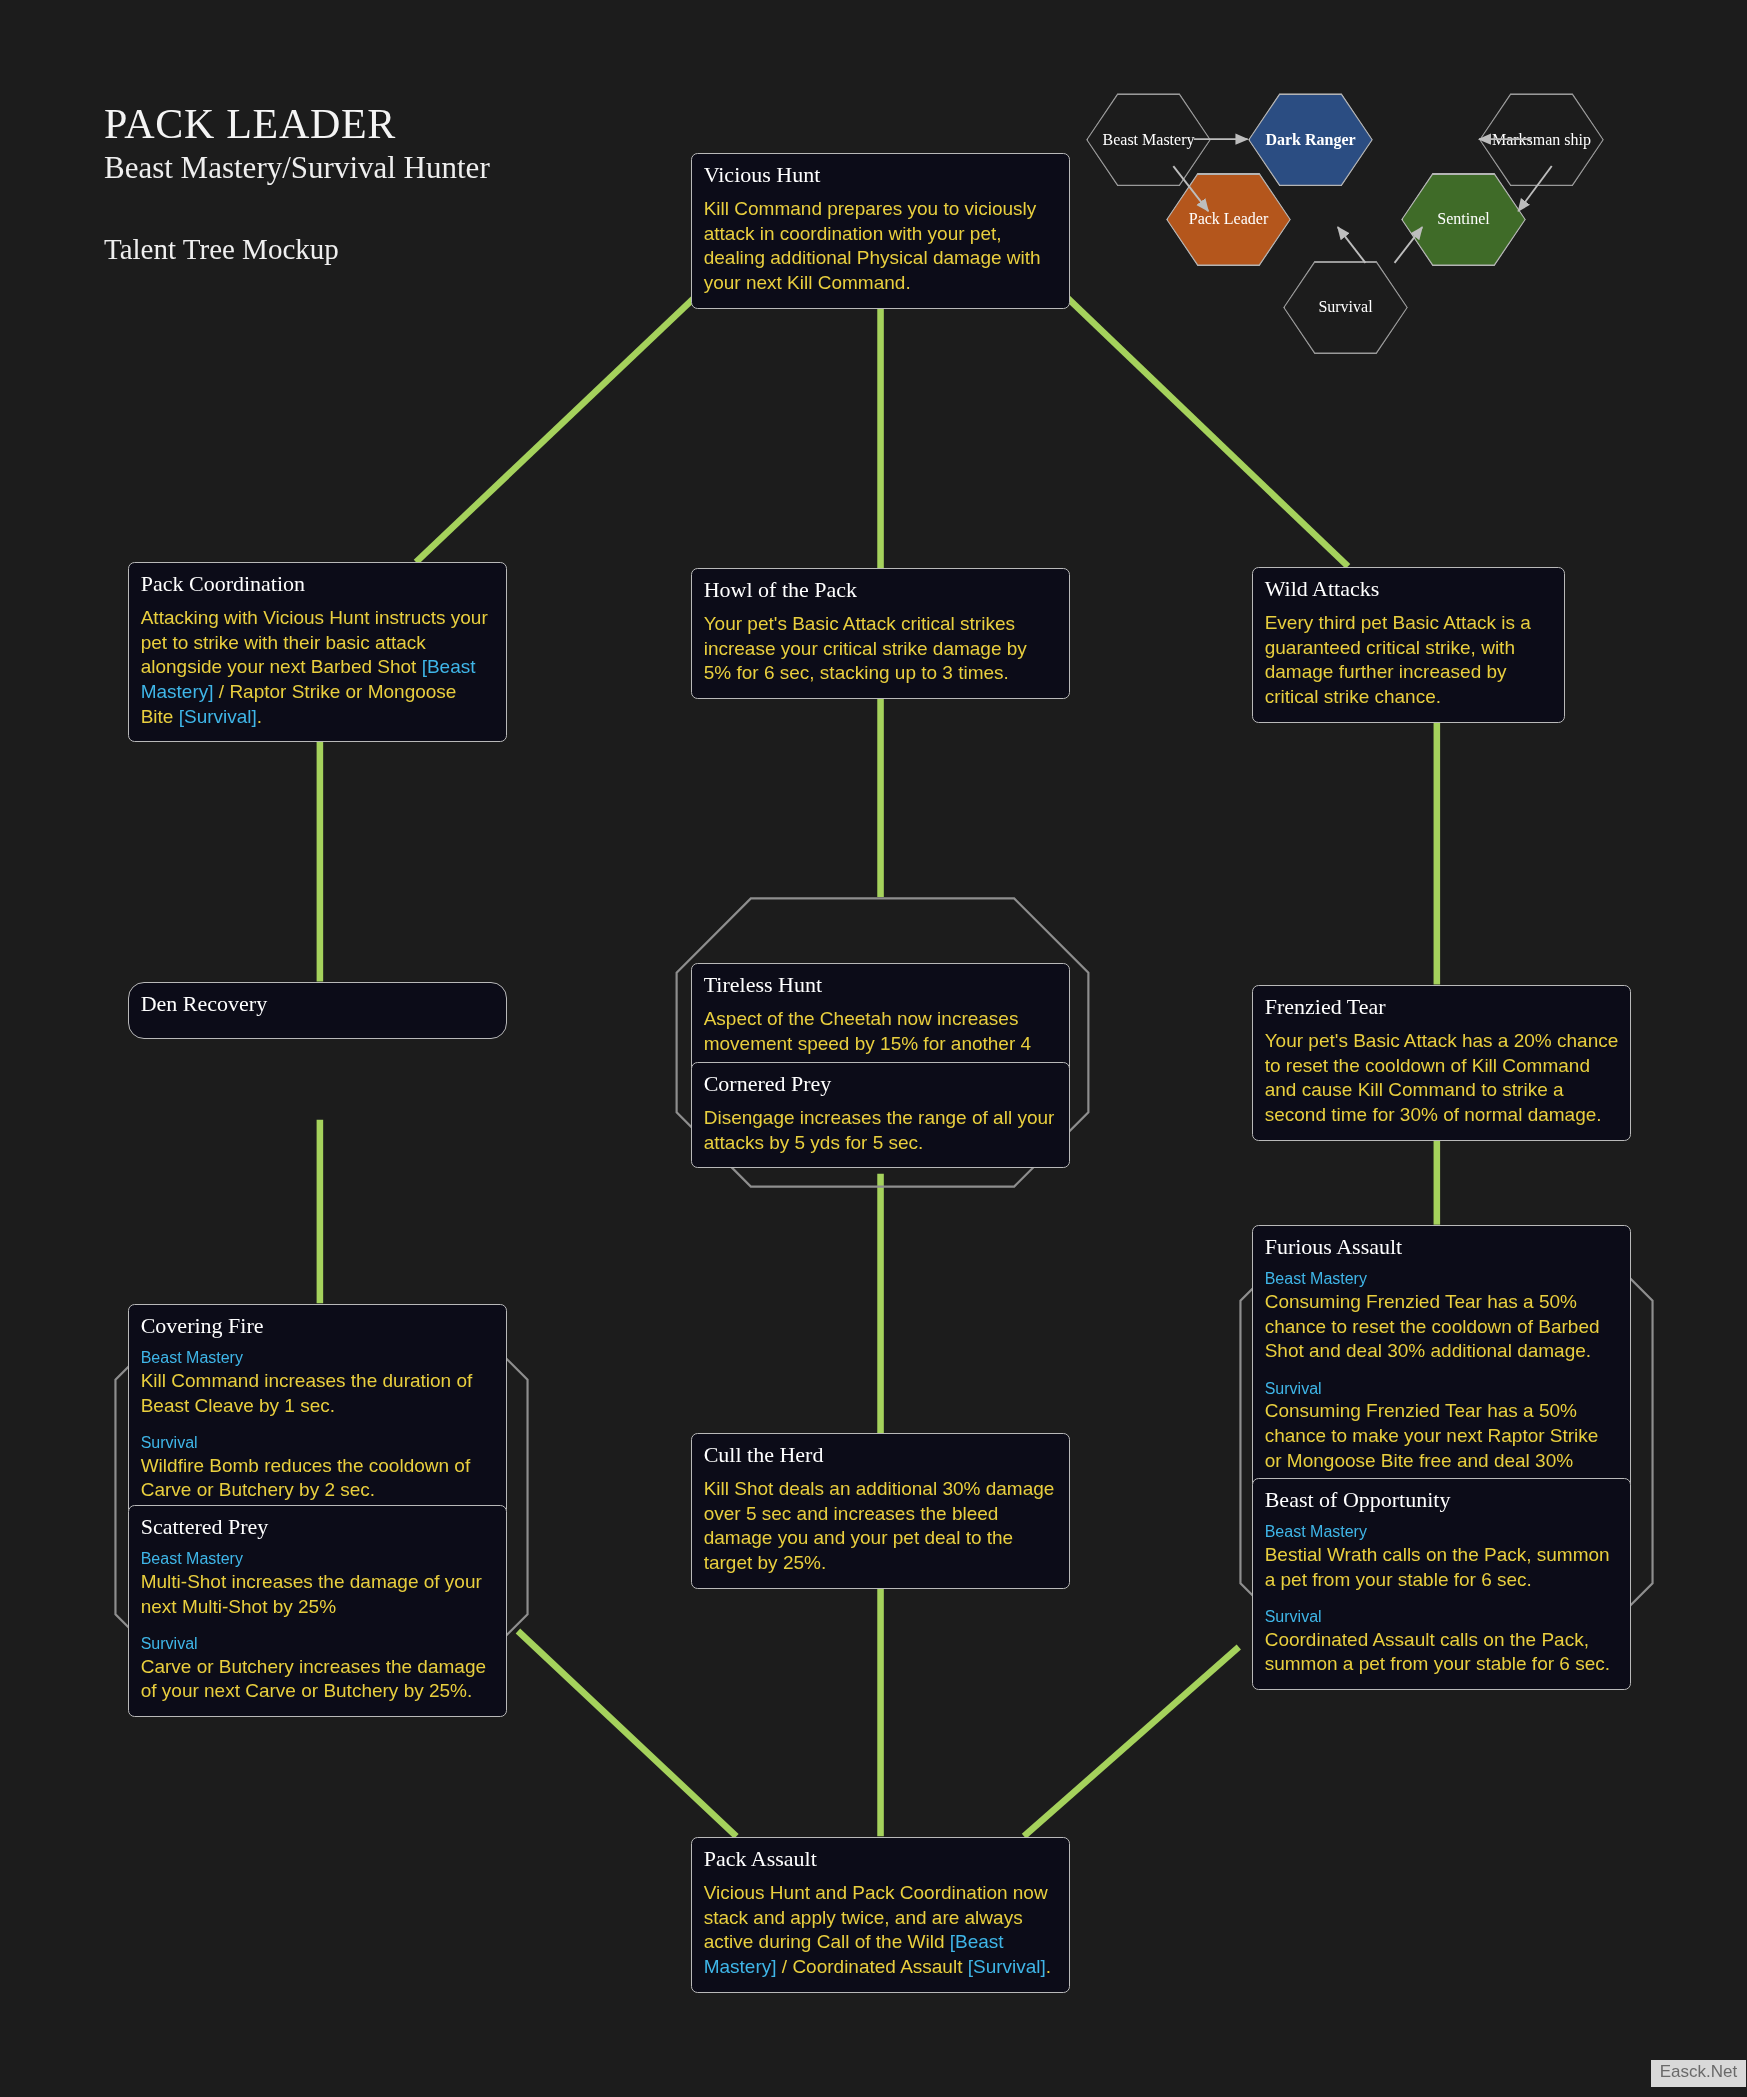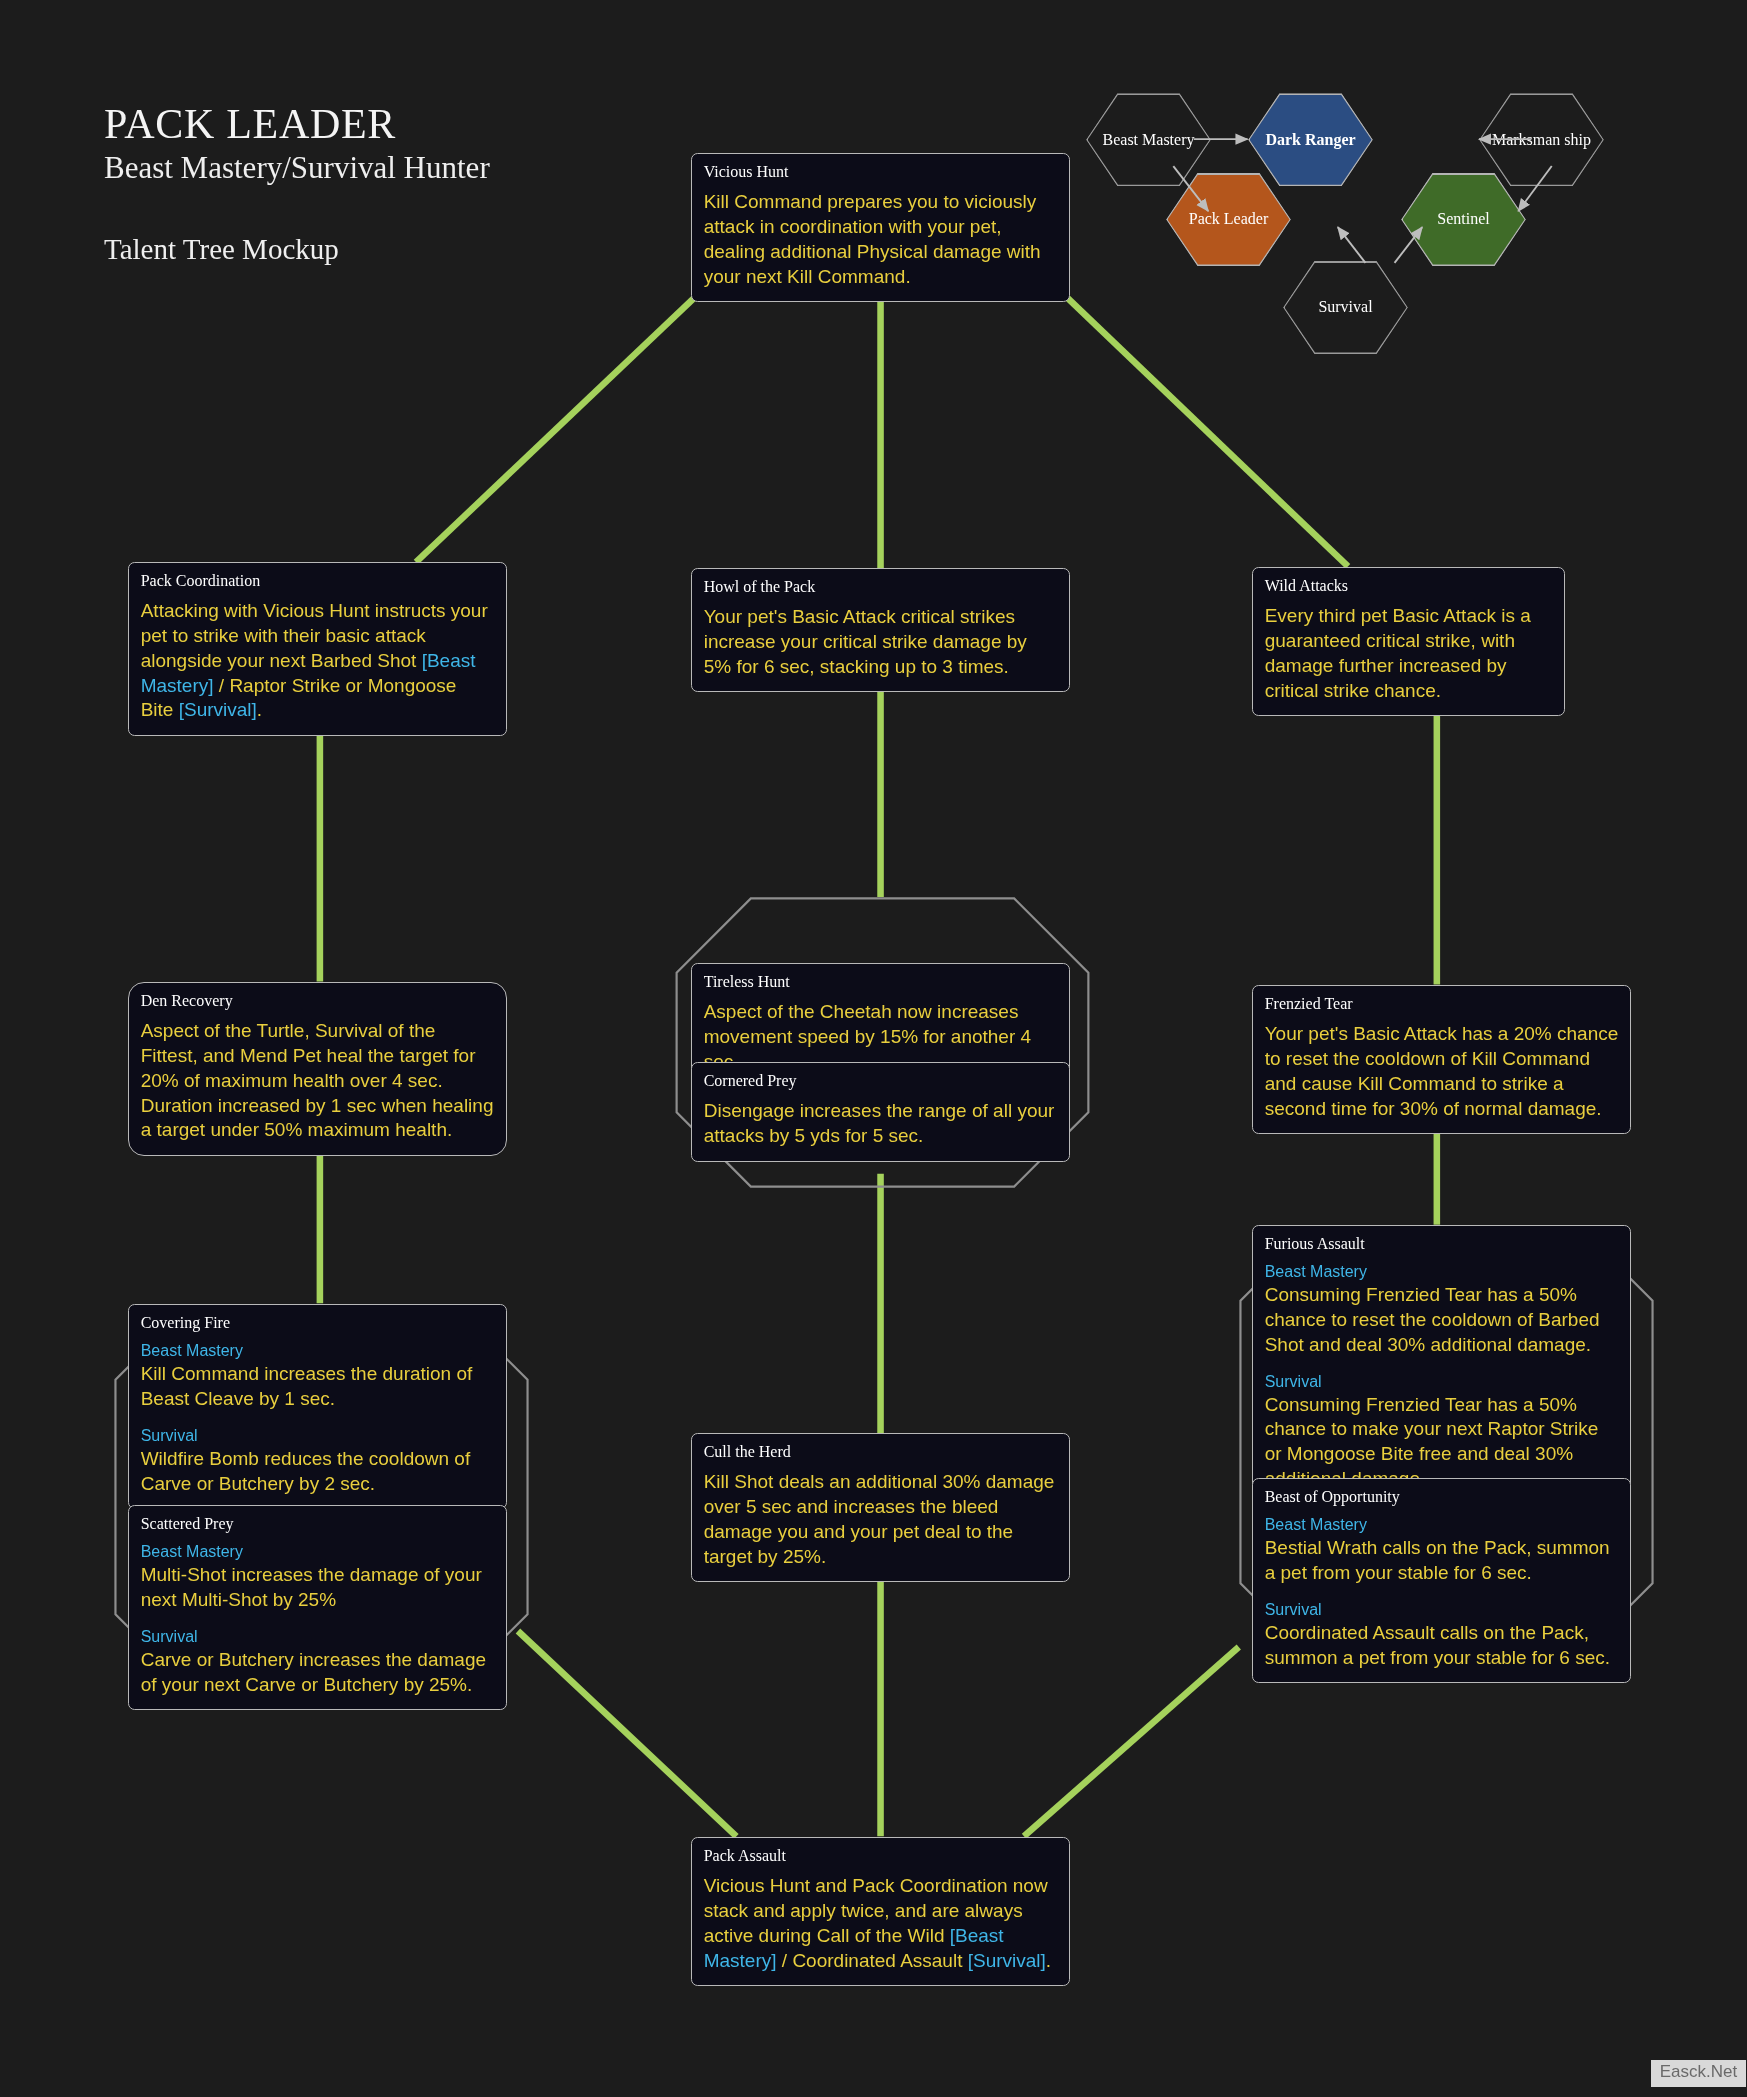--- a/index.html
+++ b/index.html
@@ -125,21 +125,21 @@
     position: absolute;
     z-index: 3;
     background: #0c0c18;
     border: 1.5px solid #b9b9b9;
     border-radius: 6.6px;
     padding: 8.7px 11.7px 11.7px 11.7px;
     color: #e9cf3e;
   }
   .card .card-title {
     font-family: "Liberation Serif", serif;
-    font-size: 16px;
+    font-size: 22px;
     color: #ffffff;
     margin-bottom: 10.2px;
     line-height: 1.1;
   }
   .card .card-desc {
     font-size: 19px;
     line-height: 1.30;
     color: #e9cf3e;
   }
   .card .spec-head {
@@ -267,21 +267,20 @@
     <div class="card-desc">Your pet's Basic Attack critical strikes increase your critical strike damage by 5% for 6 sec, stacking up to 3 times.</div>
   </div>
 
   <div class="card" style="left:1244px; top:567px; width:313px;">
     <div class="card-title">Wild Attacks</div>
     <div class="card-desc">Every third pet Basic Attack is a guaranteed critical strike, with damage further increased by critical strike chance.</div>
   </div>
 
   <div class="card" style="left:120px; top:982px; width:379px;border-radius:16px;">
     <div class="card-title">Den Recovery</div>
-    <div class="card-desc">Aspect of the Turtle, Survival of the Fittest, and Mend Pet heal the target for 20% of maximum health over 4 sec. Duration increased by 1 sec when healing a target under 50% maximum health.</div>
   </div>
 
   <svg class="oct-ring" style="left:667px; top:897px;" width="415" height="291" viewBox="0 0 570 400" xmlns="http://www.w3.org/2000/svg">
     <polygon points="104,2 466,2 568,104 568,296 466,398 104,398 2,296 2,104" fill="none" stroke="#8e8e8e" stroke-width="3"></polygon>
   </svg>
 
   <div class="card" style="left:683px; top:963px; width:379px;">
     <div class="card-title">Tireless Hunt</div>
     <div class="card-desc">Aspect of the Cheetah now increases movement speed by 15% for another 4 sec.</div>
   </div>

